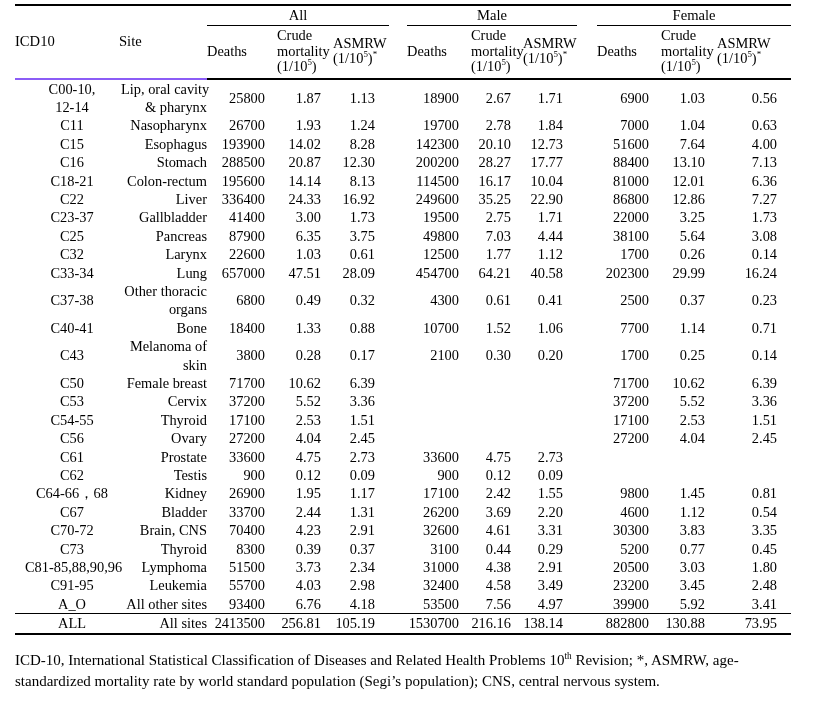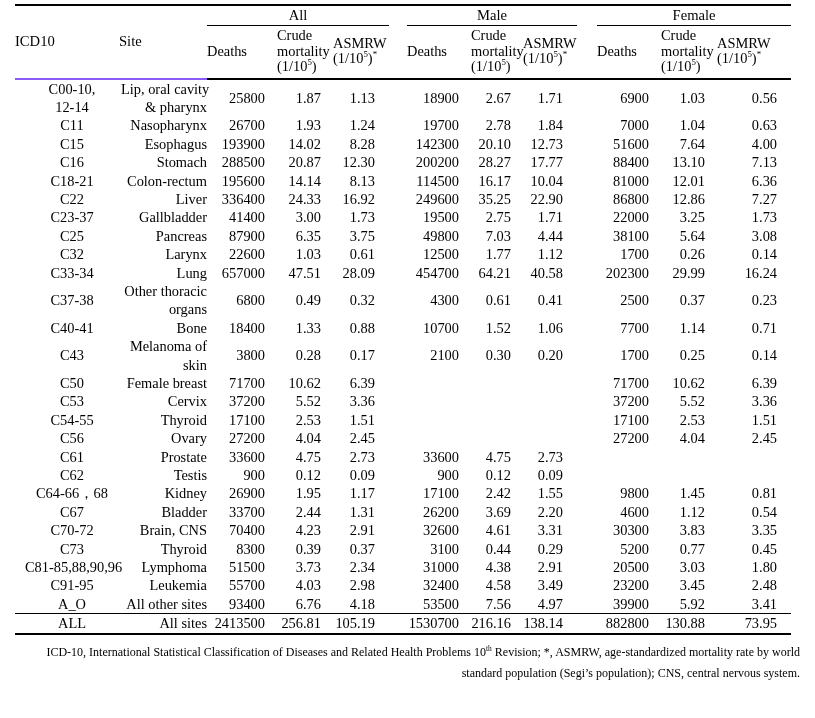--- a/index.html
+++ b/index.html
@@ -24,21 +24,21 @@
   sup{font-size:0.62em;line-height:0;vertical-align:super;}
   .nowrap{white-space:nowrap;}
   tbody td{line-height:18.4px;}
   .icd{white-space:pre;text-align:center;padding-left:10px;}
   .site{white-space:pre;text-align:right;padding-left:2px;}
   .num{text-align:right;}
   .d{padding-right:12px;}
   .c{padding-right:12px;}
   .a{padding-right:14px;}
   .total-row td{border-top:1px solid #000;border-bottom:2px solid #000;}
-  .footnote{margin:7px 15px 0 15px;font-size:12px;line-height:21px;text-align:right;}
+  .footnote{margin:15px 15px 0 15px;font-size:15px;line-height:21px;}
 </style>
 </head>
 <body>
 
 <div class="page">
 
   <div class="title">
   </div>
 
   <table>

